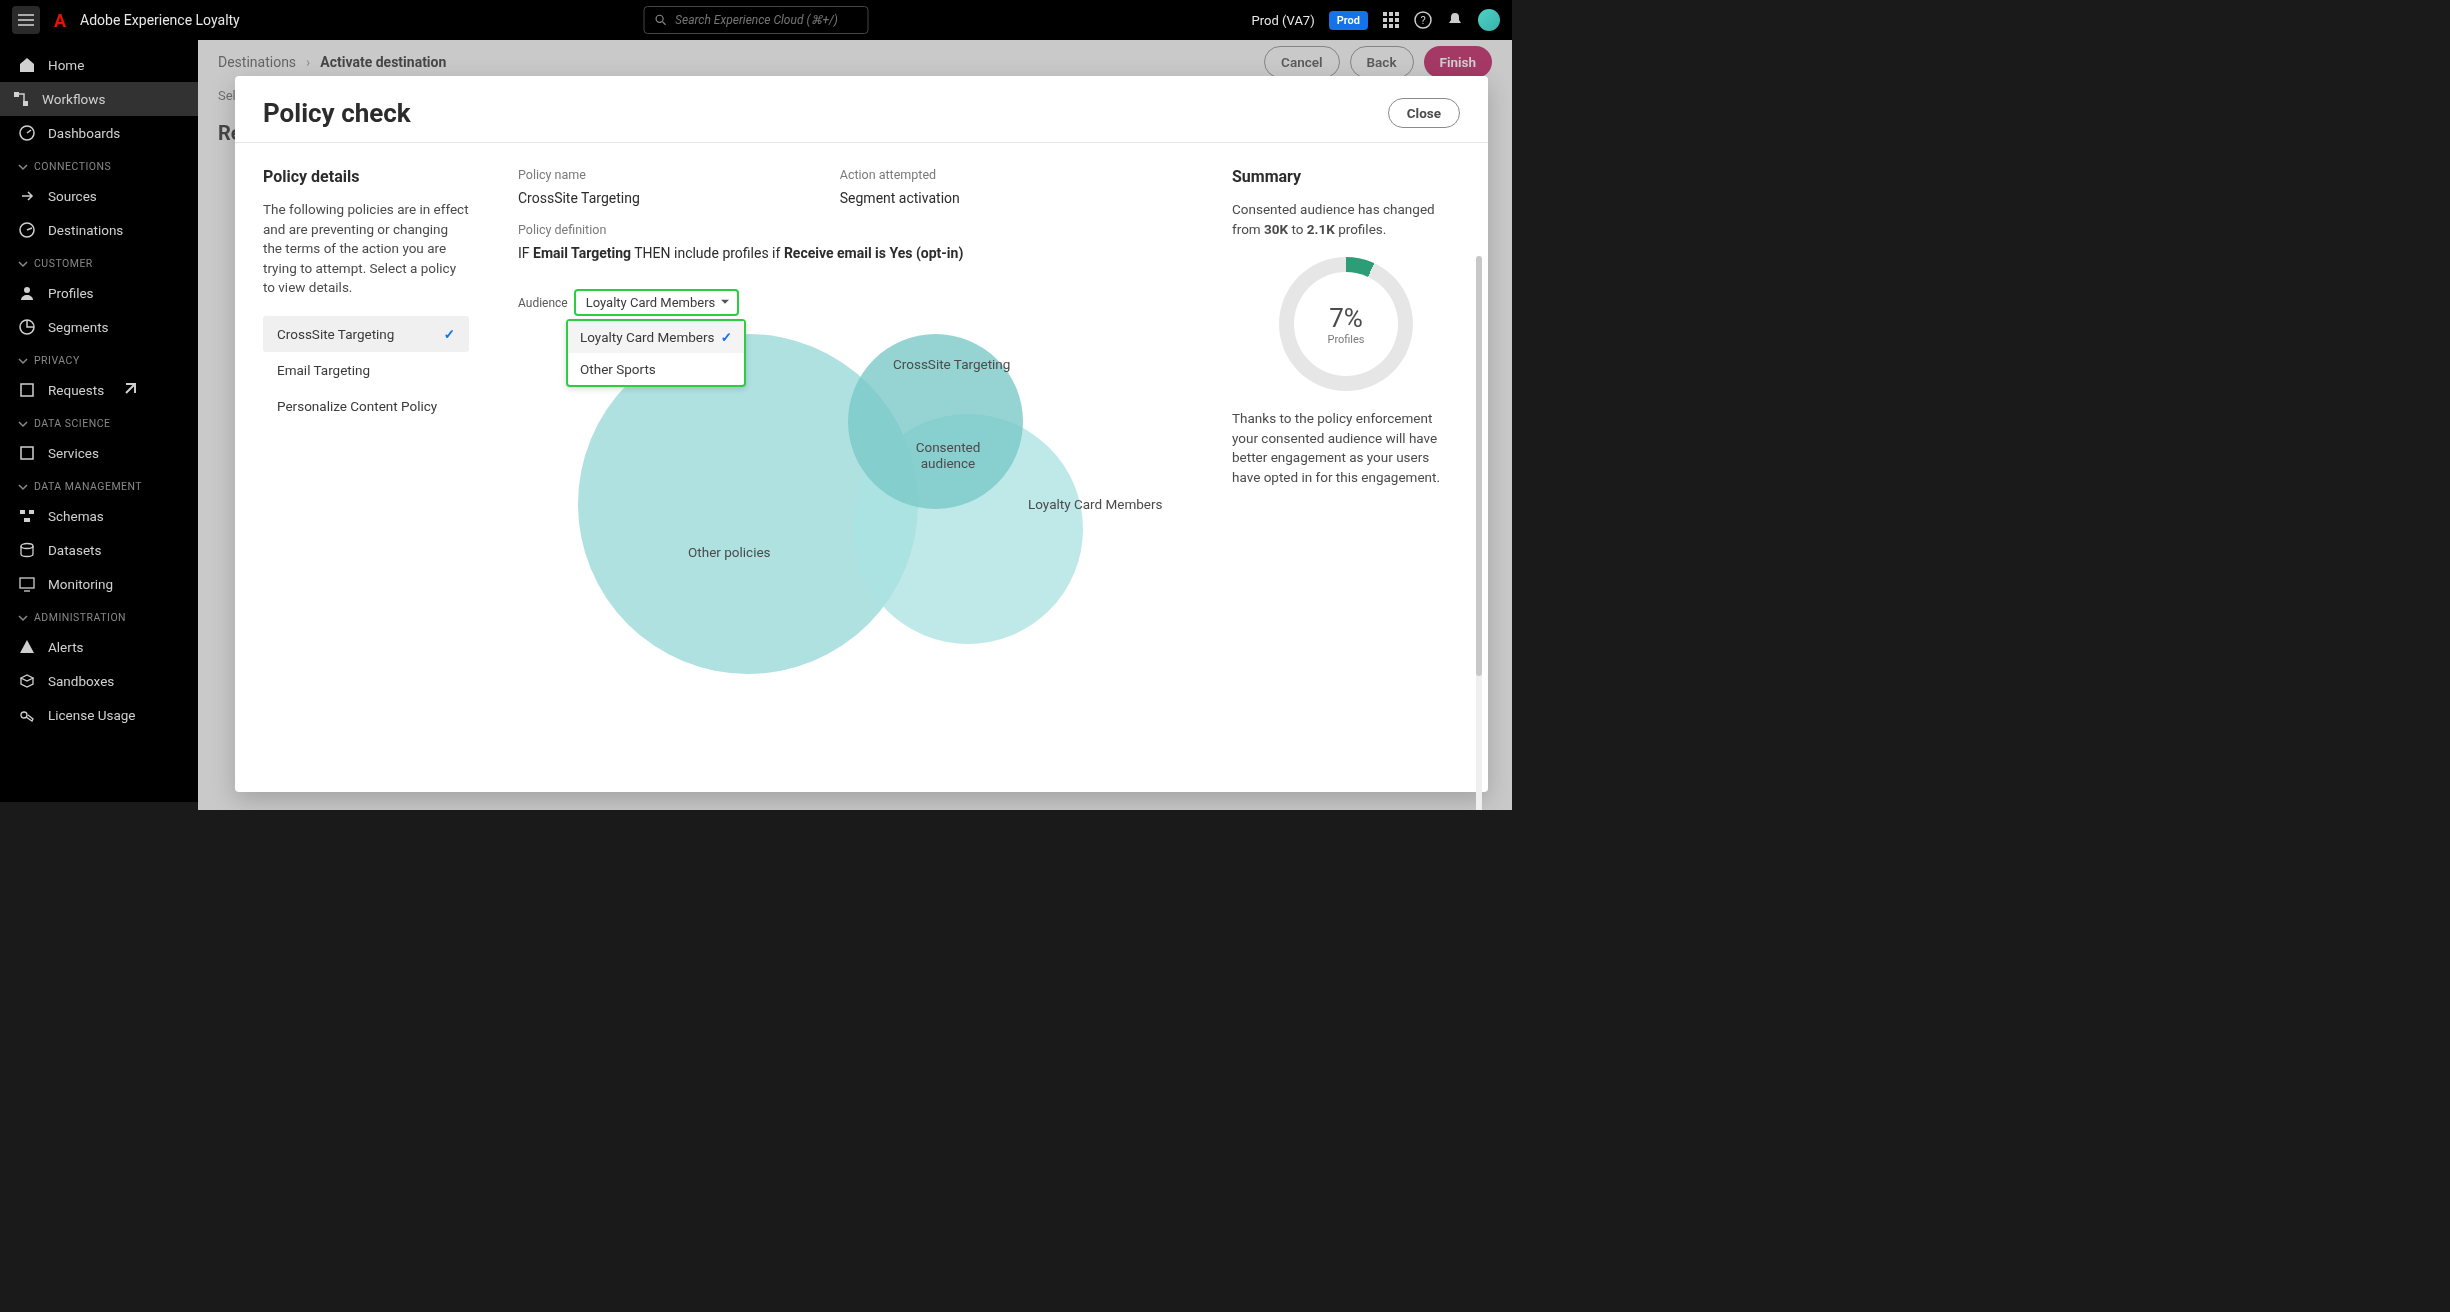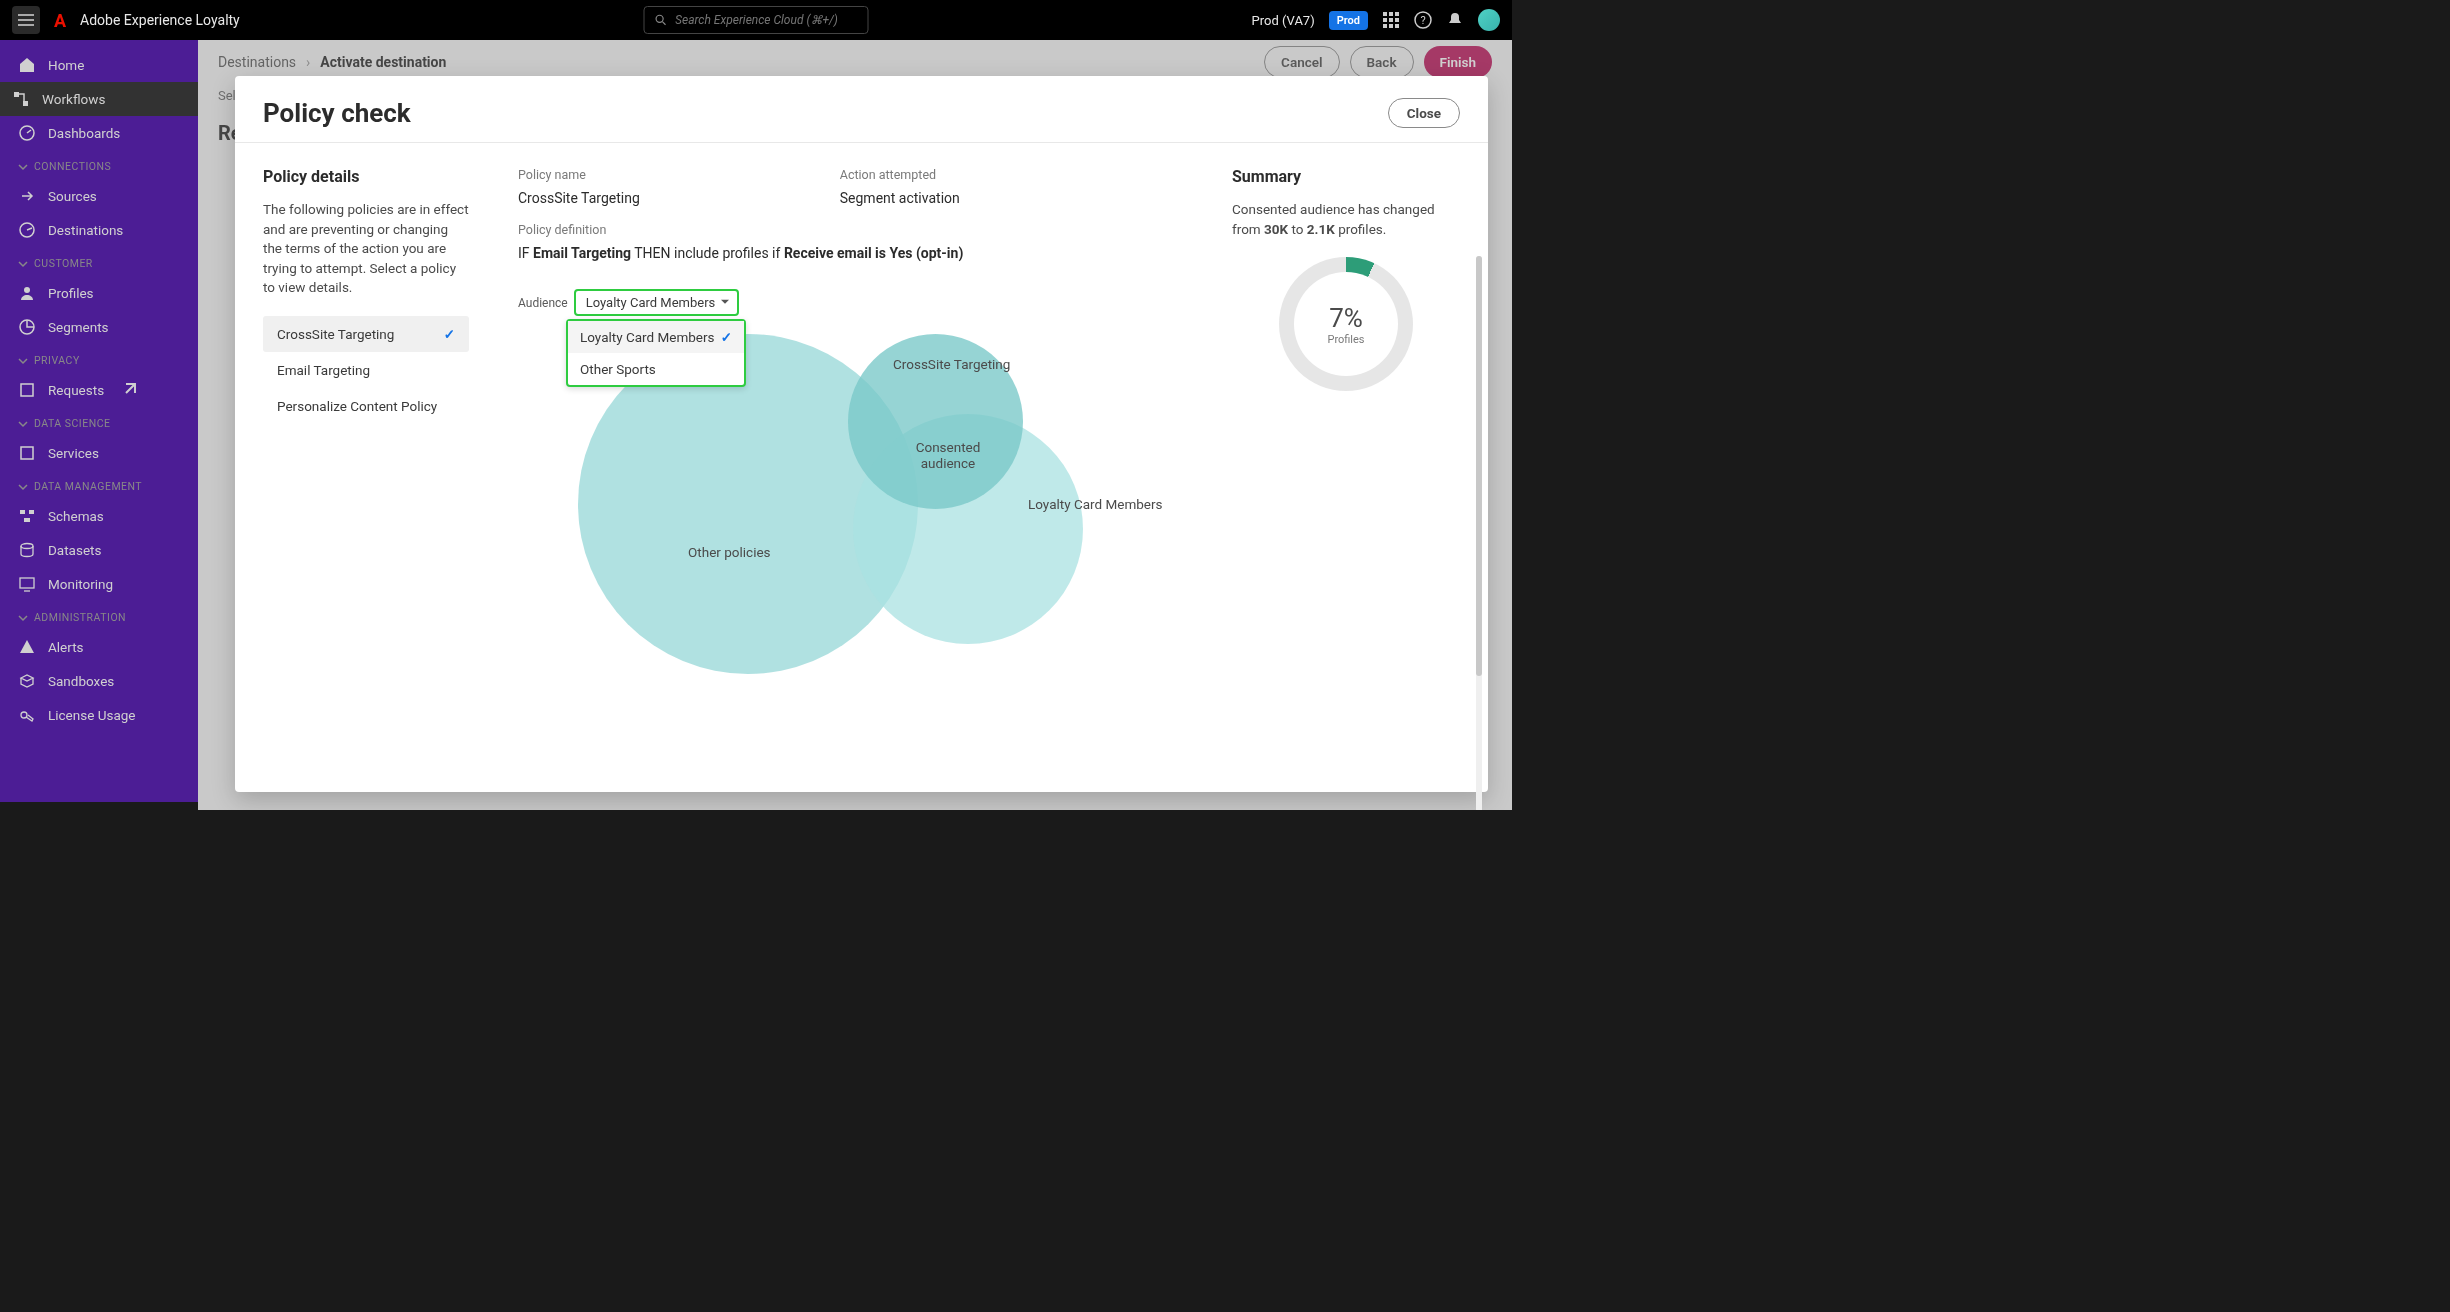--- a/index.html
+++ b/index.html
@@ -14,21 +14,21 @@
 .search-box { margin-left:auto; position:absolute; left:50%; transform:translateX(-50%); width:225px; height:28px; background:#000; border:1px solid #444; border-radius:4px; display:flex; align-items:center; padding:0 10px; gap:8px; }
 .search-box svg { width:14px; height:14px; fill:#888; }
 .search-box input { background:transparent; border:none; color:#aaa; outline:none; font-size:12px; font-style:italic; width:100%; }
 .top-right { margin-left:auto; display:flex; align-items:center; gap:14px; }
 .org-label { font-size:13px; color:#e8e8e8; }
 .prod-badge { background:#1473e6; color:#fff; font-size:11px; padding:3px 8px; border-radius:4px; font-weight:600; }
 .top-icon { width:18px; height:18px; fill:#ccc; cursor:pointer; }
 .avatar { width:22px; height:22px; border-radius:50%; background:linear-gradient(135deg,#4fd1c5,#38b2ac); }
 
 
-.sidebar { position:absolute; top:40px; left:0; width:198px; bottom:8px; background:#4c1d95; color:#ccc; padding-top:8px; overflow-y:auto; }
+.sidebar { position:absolute; top:40px; left:0; width:198px; bottom:8px; background:#000000; color:#ccc; padding-top:8px; overflow-y:auto; }
 .nav-item { display:flex; align-items:center; gap:12px; padding:8px 18px; font-size:13.5px; cursor:pointer; color:#d0d0d0; }
 .nav-item.active { background:#323232;padding-left:12px; }
 .nav-item svg { width:18px; height:18px; fill:currentColor; flex-shrink:0; }
 .nav-section { display:flex; align-items:center; gap:6px; padding:10px 18px 6px; font-size:10.5px; color:#888; letter-spacing:.5px; }
 .nav-section svg { width:10px; height:10px; fill:#888; }
 .ext-icon { width:12px; height:12px; margin-left:4px; }
 
 
 .main { position:absolute; top:40px; left:198px; right:0; bottom:0; background:#f5f5f5; }
 .crumb-bar { height:44px; display:flex; align-items:center; padding:0 20px; gap:10px; color:#5a5a5a; font-size:14px; }
@@ -375,18 +375,19 @@
       <h3>Summary</h3>
       <p><span>Consented audience has changed from </span><b>30K</b><span> to </span><b>2.1K</b><span> profiles.</span></p>
       <div class="donut-wrap">
         <div class="donut">
           <div class="donut-inner">
             <div class="donut-pct">7%</div>
             <div class="donut-lbl">Profiles</div>
           </div>
         </div>
       </div>
+      <p>Thanks to the policy enforcement your consented audience will have better engagement as your users have opted in for this engagement.</p>
     </div>
   </div>
   <div class="scroll-track">
       <div class="scroll-thumb"></div>
     </div>
 </div>
 
 </body></html>

